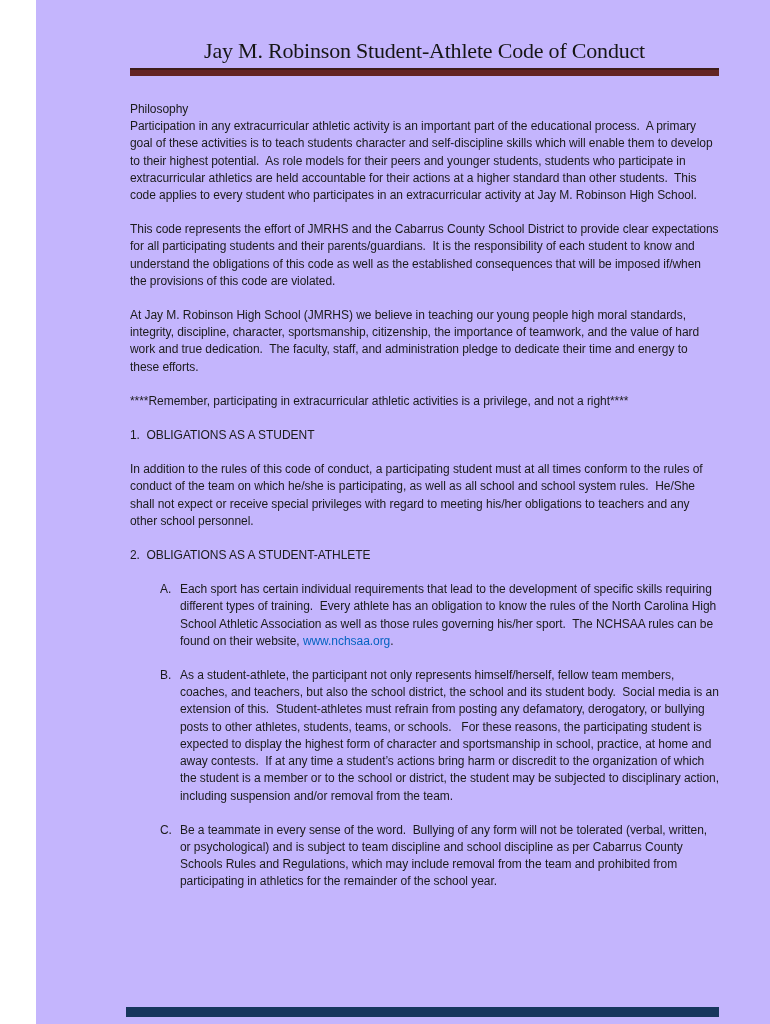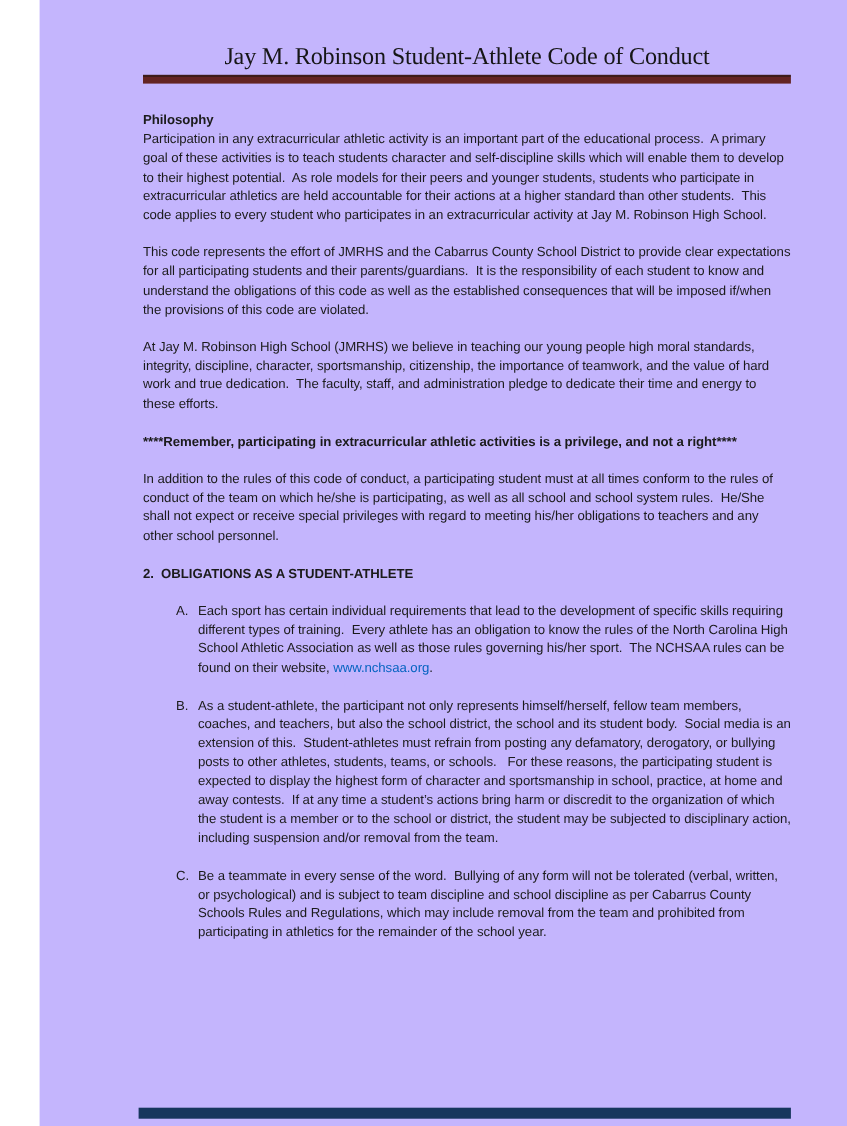--- a/index.html
+++ b/index.html
@@ -42,21 +42,21 @@
   .body-text {
     font-size: 12px;
     line-height: 17.2px;
     letter-spacing: -0.05px;
   }
   .para, .heading {
     margin: 0 0 17px 0;
     white-space: pre-wrap;
   }
   .heading {
-    font-weight: 700;
+    font-weight: 400;
   }
   .list-item {
     display: flex;
     margin: 0 0 17px 0;
     padding-left: 30px;
   }
   .list-label {
     flex: 0 0 20px;
     white-space: pre;
   }
@@ -87,20 +87,21 @@
 
   <div class="body-text">
 
     <p class="heading" style="margin-bottom:0;">Philosophy</p>
     <p class="para">Participation in any extracurricular athletic activity is an important part of the educational process.  A primary goal of these activities is to teach students character and self-discipline skills which will enable them to develop to their highest potential.  As role models for their peers and younger students, students who participate in extracurricular athletics are held accountable for their actions at a higher standard than other students.  This code applies to every student who participates in an extracurricular activity at Jay M. Robinson High School.</p>
     <p class="para">This code represents the effort of JMRHS and the Cabarrus County School District to provide clear expectations for all participating students and their parents/guardians.  It is the responsibility of each student to know and understand the obligations of this code as well as the established consequences that will be imposed if/when the provisions of this code are violated.</p>
     <p class="para">At Jay M. Robinson High School (JMRHS) we believe in teaching our young people high moral standards, integrity, discipline, character, sportsmanship, citizenship, the importance of teamwork, and the value of hard work and true dedication.  The faculty, staff, and administration pledge to dedicate their time and energy to these efforts.</p>
 
     <p class="heading">****Remember, participating in extracurricular athletic activities is a privilege, and not a right****</p>
 
+    <p class="heading">1.  OBLIGATIONS AS A STUDENT</p>
     <p class="para">In addition to the rules of this code of conduct, a participating student must at all times conform to the rules of conduct of the team on which he/she is participating, as well as all school and school system rules.  He/She shall not expect or receive special privileges with regard to meeting his/her obligations to teachers and any other school personnel.</p>
 
     <p class="heading">2.  OBLIGATIONS AS A STUDENT-ATHLETE</p>
 
     <div class="list-item">
       <span class="list-label">A.</span>
       <span class="list-text"><span>Each sport has certain individual requirements that lead to the development of specific skills requiring different types of training.  Every athlete has an obligation to know the rules of the North Carolina High School Athletic Association as well as those rules governing his/her sport.  The NCHSAA rules can be found on their website, </span><a class="doc-link">www.nchsaa.org</a><span>.</span></span>
     </div>
 
     <div class="list-item">

